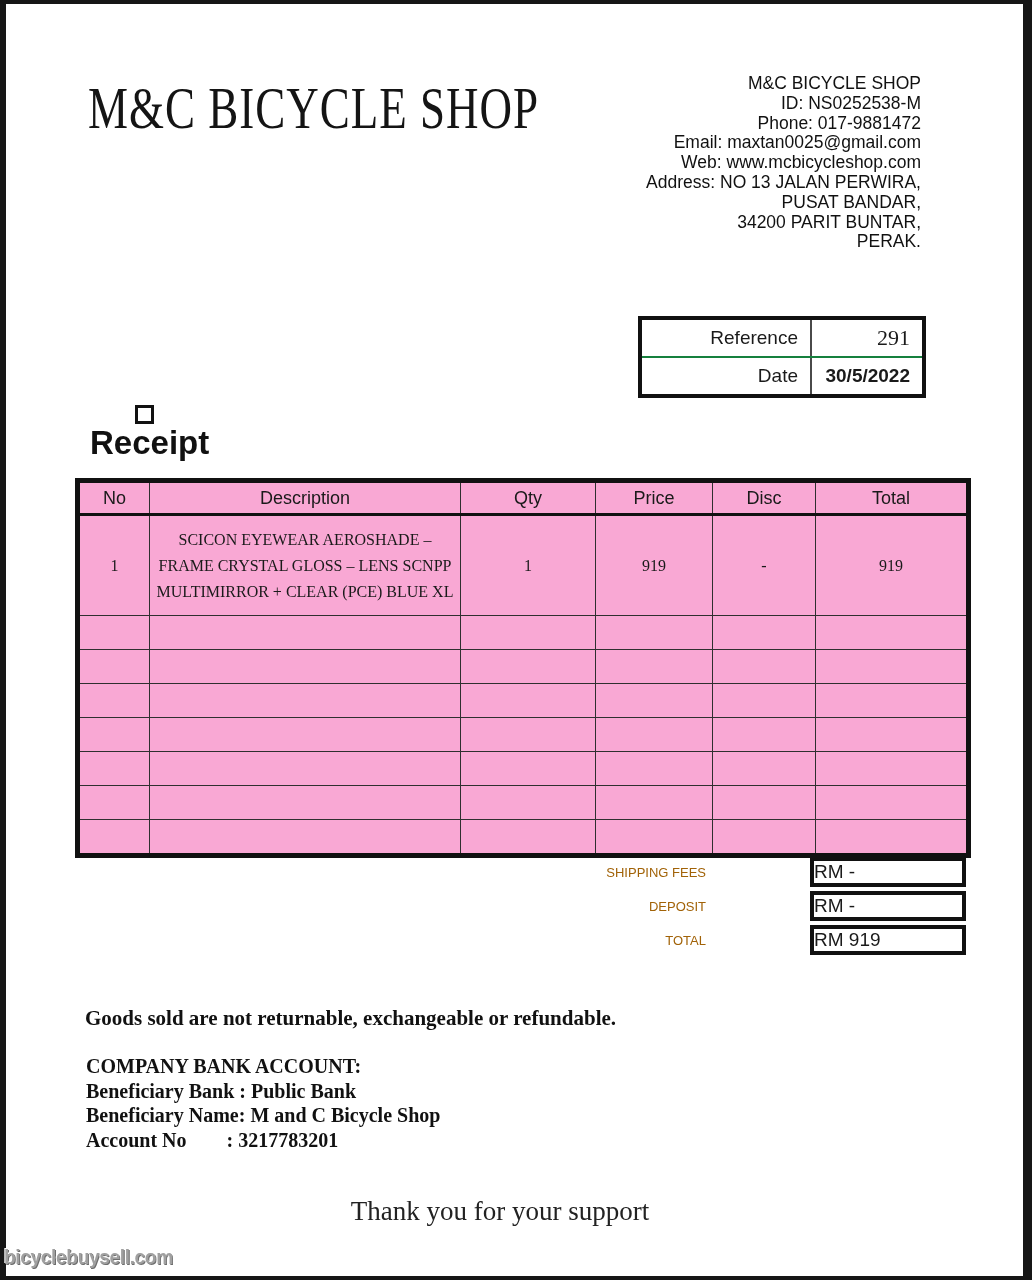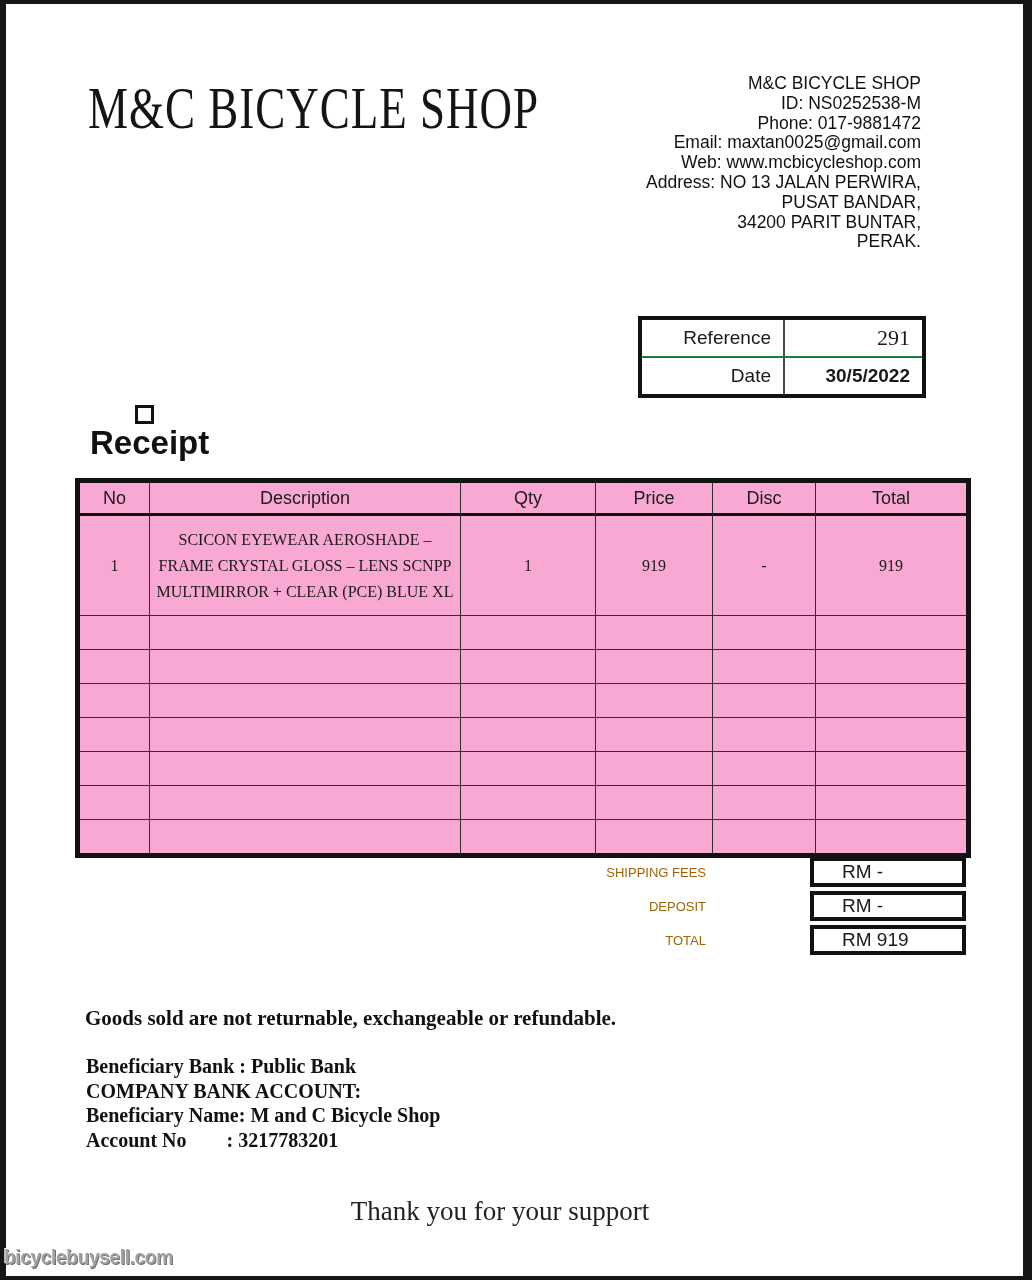--- a/index.html
+++ b/index.html
@@ -29,21 +29,21 @@
   }
 
   
   .ref-box{
     position:absolute;left:638px;top:316px;width:288px;
     border:4px solid #111;background:#fff;box-sizing:border-box;
   }
   .ref-row{display:flex;height:36px;align-items:stretch;}
   .ref-row + .ref-row{border-top:2px solid #15803d;}
   .ref-label-cell{
-    width:143px;border-right:2px solid #4a4a4a;display:flex;
+    width:170px;border-right:2px solid #4a4a4a;display:flex;
     align-items:center;justify-content:flex-end;padding-right:12px;
     font-size:19px;box-sizing:border-box;
   }
   .ref-value-cell{
     flex:1;display:flex;align-items:center;justify-content:flex-end;
     padding-right:12px;box-sizing:border-box;
   }
   .ref-value-ref{font-family:"Liberation Serif","DejaVu Serif",serif;font-size:22px;}
   .ref-value-date{font-weight:bold;font-size:19px;}
 
@@ -73,21 +73,21 @@
   tr.item-row td{height:99px;}
   td.c-desc{padding:0 26px;line-height:26px;}
   tr.empty-row td{height:33px;}
 
   
   .summary{position:absolute;left:75px;top:857px;width:891px;}
   .summary-row{display:flex;justify-content:flex-end;align-items:center;margin-bottom:4px;}
   .summary-label{font-size:13px;color:#a16207;margin-right:104px;}
   .summary-value-box{
     width:156px;height:30px;border:4px solid #111;box-sizing:border-box;
-    display:flex;align-items:center;padding-left:28px;font-size:19px;background:#fff;
+    display:flex;align-items:center;padding-left:0;font-size:19px;background:#fff;
   }
 
   
   .disclaimer{
     position:absolute;left:85px;top:1006px;
     font-family:"Liberation Serif","DejaVu Serif",serif;
     font-weight:bold;font-size:21px;color:#111;
   }
   .bank-block{
     position:absolute;left:86px;top:1054px;
@@ -245,21 +245,21 @@
   </div>
   <div class="summary-row">
     <div class="summary-label">TOTAL</div>
     <div class="summary-value-box">RM 919</div>
   </div>
 </div>
 
 <div class="disclaimer">Goods sold are not returnable, exchangeable or refundable.</div>
 
 <div class="bank-block">
+  <div class="bank-line">COMPANY BANK ACCOUNT:</div>
   <div class="bank-line">Beneficiary Bank : Public Bank</div>
-  <div class="bank-line">COMPANY BANK ACCOUNT:</div>
   <div class="bank-line">Beneficiary Name: M and C Bicycle Shop</div>
   <div class="bank-line">Account No        : 3217783201</div>
 </div>
 
 <div class="thanks">Thank you for your support</div>
 
 <div class="watermark">bicyclebuysell.com</div>
 
 </body></html>

